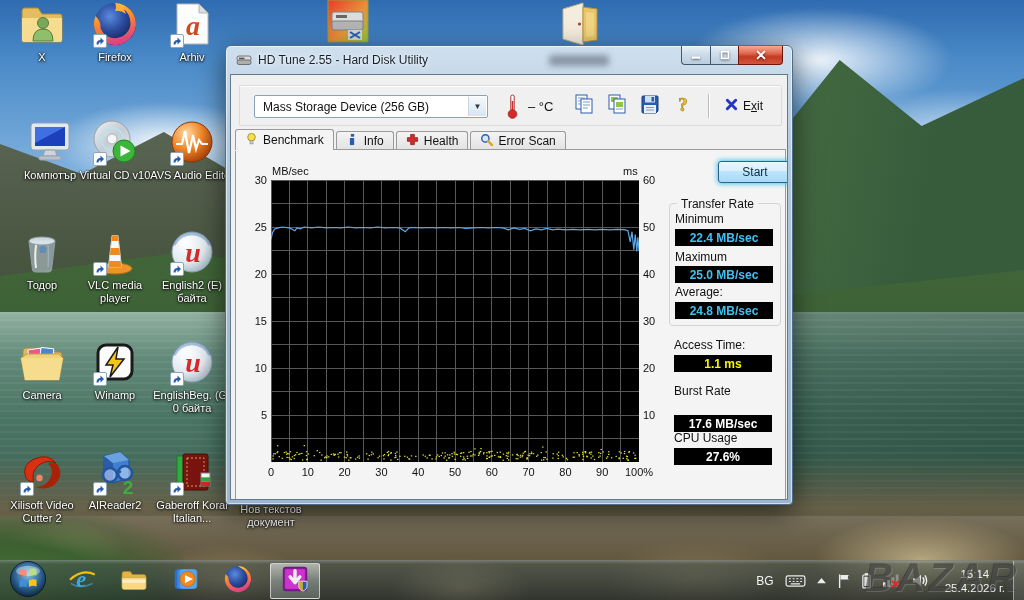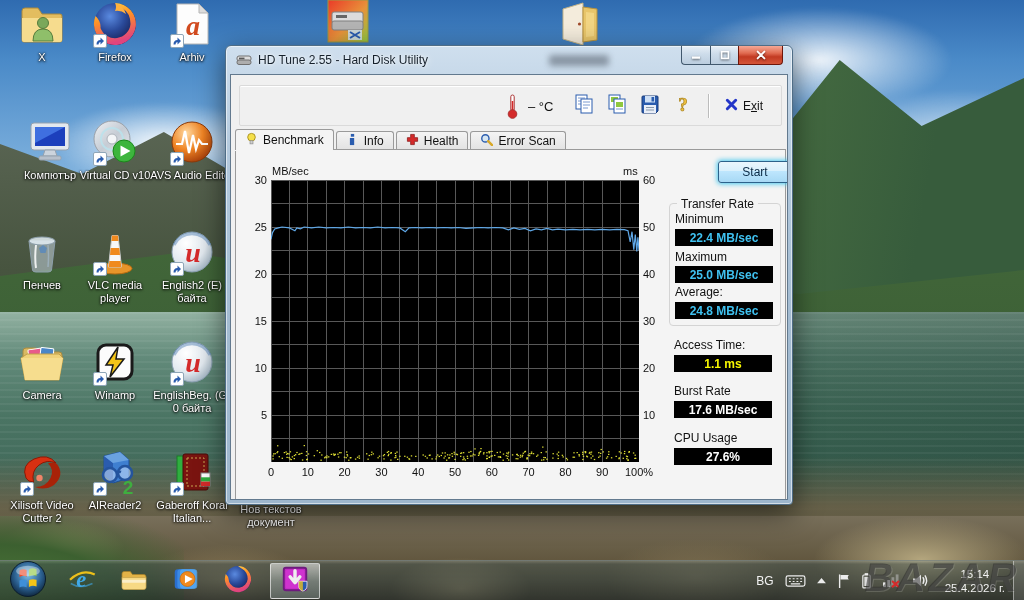--- a/index.html
+++ b/index.html
@@ -275,21 +275,21 @@
       <div class="dcell" style="left: 0px; top: 228px;">
         <div class="dicon">
           <svg viewBox="0 0 48 48">
             <path d="M11 13 L37 13 L33.5 42 Q33.3 44 30 44 L18 44 Q14.7 44 14.5 42 Z" fill="rgba(195,210,220,.55)" stroke="#8d9fab"></path>
             <ellipse cx="24" cy="13" rx="13" ry="4" fill="rgba(228,238,245,.85)" stroke="#8d9fab"></ellipse>
             <path d="M18 17 Q16.5 30 18 40" stroke="rgba(255,255,255,.85)" fill="none" stroke-width="2"></path>
             <path d="M21 20 l4 -3 l4 3 l-1.5 5 l-5 0 Z" fill="#4a84c8" opacity=".65"></path>
             <path d="M30 17 Q31 28 30 39" stroke="rgba(160,180,195,.8)" fill="none" stroke-width="1.5"></path>
           </svg>
         </div>
-        <div class="dlabel">Пенчев</div>
+        <div class="dlabel">Тодор</div>
       </div>
       <div class="dcell" style="left: 73px; top: 228px;">
         <div class="dicon">
           <svg viewBox="0 0 48 48">
             <ellipse cx="24" cy="40.5" rx="17" ry="5.5" fill="#e8952a" stroke="#b56a10"></ellipse>
             <path d="M17.5 39 L21 7.5 L27 7.5 L30.5 39 Z" fill="#f7f8f9" stroke="#d0d0d0"></path>
             <path d="M21 7.5 L27 7.5 L27.6 13 L20.4 13 Z" fill="#f08a1e"></path>
             <path d="M19.7 20 L28.3 20 L29 27 L19 27 Z" fill="#f08a1e"></path>
             <path d="M18.4 33 L29.6 33 L30.3 39 L17.7 39 Z" fill="#f08a1e"></path>
           </svg>
@@ -474,20 +474,24 @@
           </div>
         <div class="cap cap-close">
             <span class="svg"><svg viewBox="0 0 10 10">
                 <path d="M1.6 1.6 L8.4 8.4 M8.4 1.6 L1.6 8.4" stroke="#fff" stroke-width="1.9" stroke-linecap="round"></path>
               </svg></span>
           </div>
       </div>
     </div>
     <div class="client">
       <div class="toolbar">
+        <div class="combo">
+          <span>Mass Storage Device (256 GB)</span>
+          <span class="combo-arrow">▼</span>
+        </div>
         <span class="thermo svg"><svg viewBox="0 0 13 27">
               <rect x="4.8" y="2" width="3.4" height="16" rx="1.7" fill="#fff" stroke="#a33" stroke-width="1"></rect>
               <rect x="5.7" y="8" width="1.6" height="11" fill="#d42a2a"></rect>
               <circle cx="6.5" cy="21" r="4.3" fill="#d42a2a" stroke="#a33"></circle>
             </svg></span>
         <span class="temp">– °C</span>
         <div class="tbbtns">
           <div class="tbbtn">
               <span class="svg"><svg viewBox="0 0 22 22">
                   <rect x="3" y="2" width="11" height="14" fill="#fff" stroke="#2a5cae"></rect>
@@ -882,21 +886,21 @@
           <span class="rlabel" style="left:5px;top:46px;">Maximum</span>
           <div class="vbox v-cyan" style="left:5px;top:62px;">25.0 MB/sec</div>
           <span class="rlabel" style="left:5px;top:81px;">Average:</span>
           <div class="vbox v-cyan" style="left:5px;top:98px;">24.8 MB/sec</div>
         </div>
 
         <span class="rlabel" style="left:438px;top:188px;">Access Time:</span>
         <div class="vbox v-yellow" style="left:438px;top:205px;">1.1 ms</div>
 
         <span class="rlabel" style="left:438px;top:234px;">Burst Rate</span>
-        <div class="vbox v-white" style="left:438px;top:251px;">17.6 MB/sec</div>
+        <div class="vbox v-white" style="left:438px;top:265px;">17.6 MB/sec</div>
 
         <span class="rlabel" style="left:438px;top:281px;">CPU Usage</span>
         <div class="vbox v-white" style="left:438px;top:298px;">27.6%</div>
       <div class="ytick left" style="top: 24px;">30</div>
           <div class="ytick left" style="top: 71px;">25</div>
           <div class="ytick left" style="top: 118px;">20</div>
           <div class="ytick left" style="top: 165px;">15</div>
           <div class="ytick left" style="top: 212px;">10</div>
           <div class="ytick left" style="top: 259px;">5</div>
           <div class="ytick right" style="top: 24px;">60</div>

